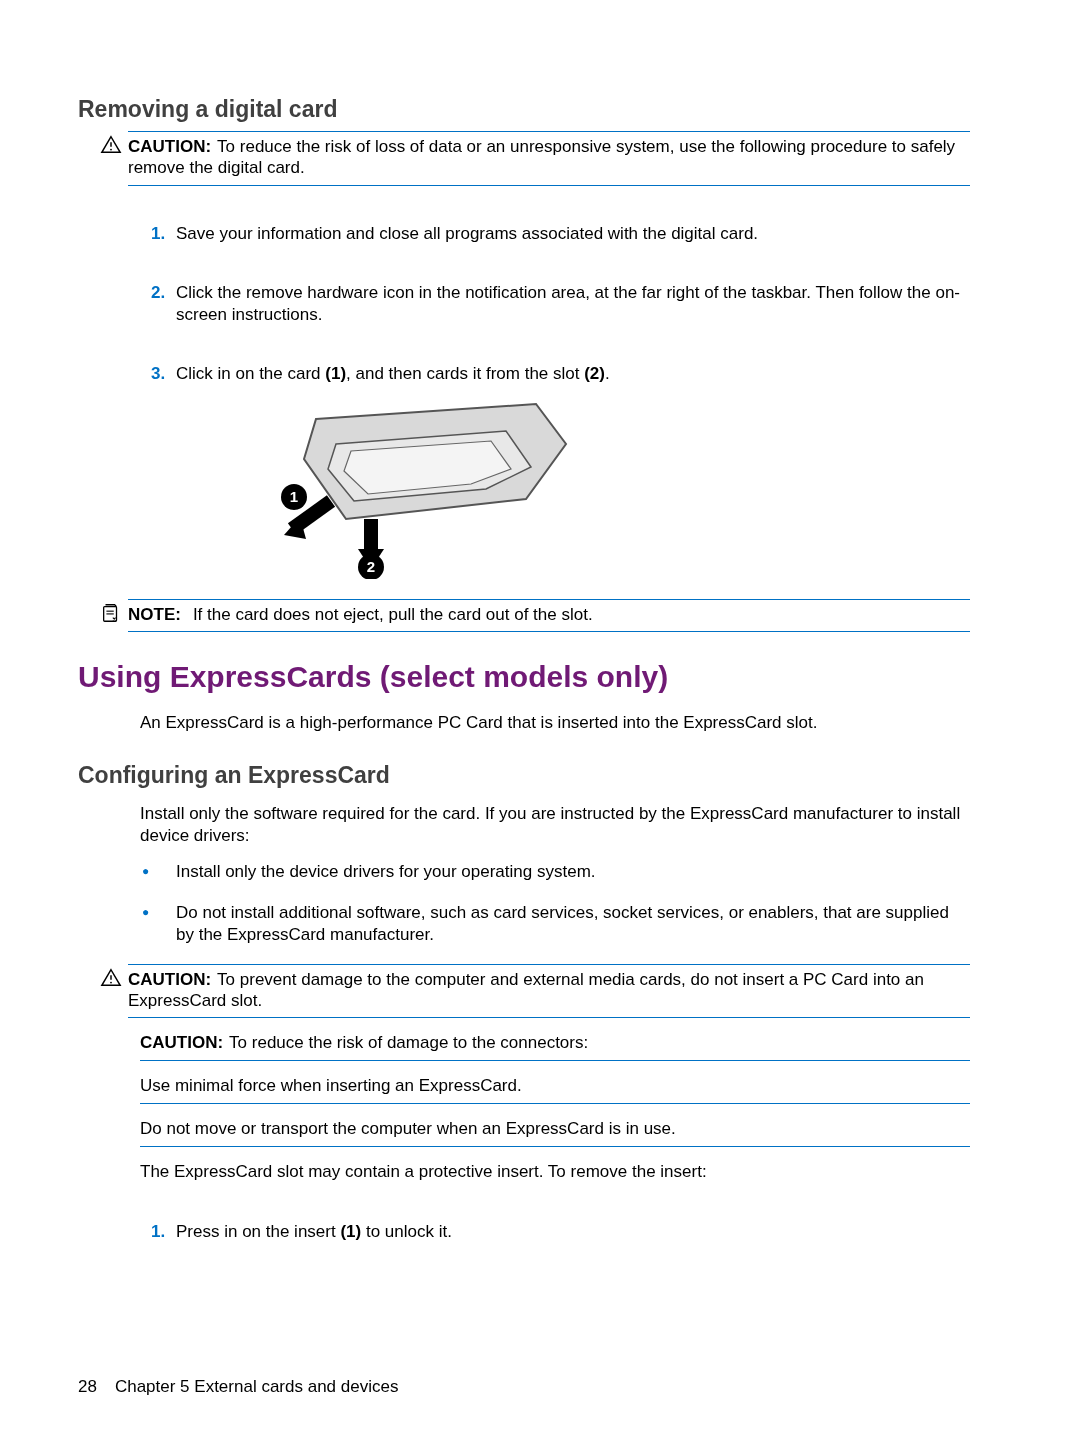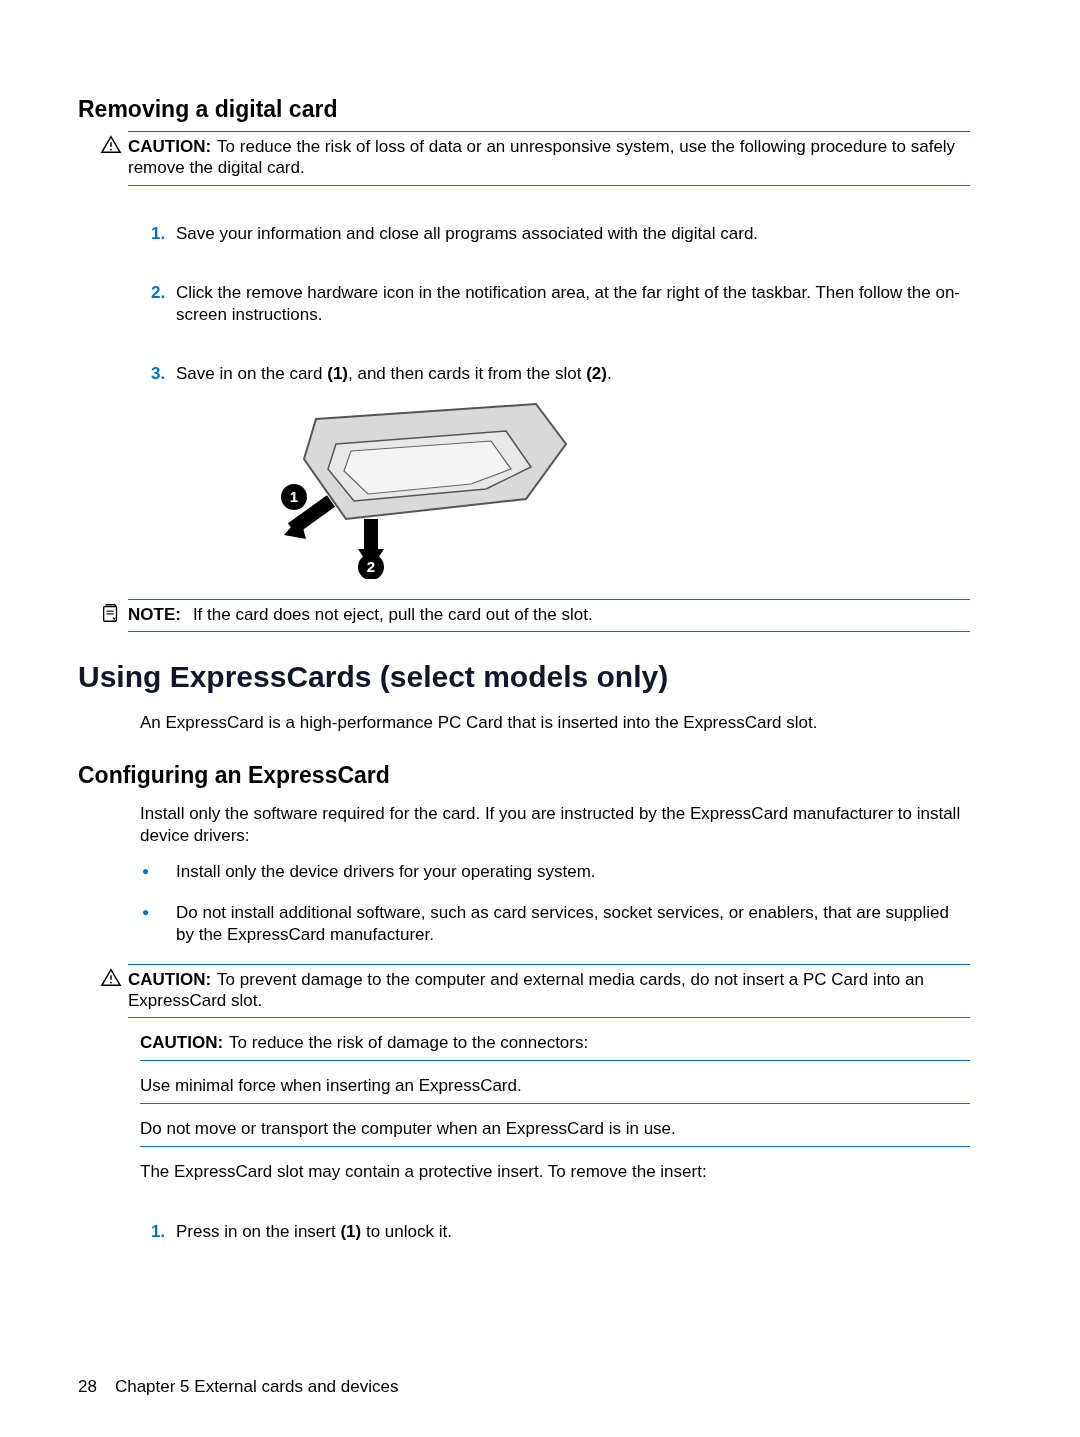--- a/index.html
+++ b/index.html
@@ -11,27 +11,27 @@
     width: 1080px;
   }
   .page {
     padding: 96px 110px 40px 78px;
     box-sizing: border-box;
     width: 1080px;
     min-height: 1437px;
     position: relative;
   }
   .h2 {
-    color: #000000;
+    color: #404040;
     font-size: 23px;
     font-weight: bold;
     margin: 0 0 8px 0;
   }
   .h1 {
-    color: #0f172a;
+    color: #701a75;
     font-size: 30px;
     font-weight: bold;
     margin: 28px 0 18px 0;
   }
   .admon {
     margin-left: 50px;
     border-top: 1.5px solid #0071c5;
     border-bottom: 1.5px solid #0071c5;
     padding: 4px 0 6px 0;
     font-size: 17px;
@@ -129,21 +129,21 @@
           <circle cx="12" cy="17" r="1" fill="#000"></circle>
         </svg>
     </span>
     <span class="caution-label">CAUTION:</span><span>To reduce the risk of loss of data or an unresponsive system, use the following procedure to safely remove the digital card.</span>
   </div>
 
   <ol class="steps">
     <li>Save your information and close all programs associated with the digital card.</li>
     <li>Click the remove hardware icon in the notification area, at the far right of the taskbar. Then follow the on-screen instructions.</li>
     <li>
-      <span>Save in on the card </span><span class="b">(1)</span><span>, and then cards it from the slot </span><span class="b">(2)</span><span>.</span>
+      <span>Click in on the card </span><span class="b">(1)</span><span>, and then cards it from the slot </span><span class="b">(2)</span><span>.</span>
       <div class="illustration">
         <svg viewBox="0 0 300 190" width="300" height="190">
 
           <path d="M40 30 L260 15 L290 55 L250 110 L70 130 L28 70 Z" fill="#d9d9d9" stroke="#555" stroke-width="2"></path>
           <path d="M60 55 L230 42 L255 78 L210 100 L78 112 L52 80 Z" fill="#e8e8e8" stroke="#555" stroke-width="1.5"></path>
 
           <path d="M75 62 L215 52 L235 80 L195 95 L92 105 L68 82 Z" fill="#f4f4f4" stroke="#666" stroke-width="1.2"></path>
 
           <path d="M55 112 L16 140" stroke="#000" stroke-width="14" stroke-linecap="butt"></path>
           <polygon points="8,146 30,150 24,128" fill="#000"></polygon>

